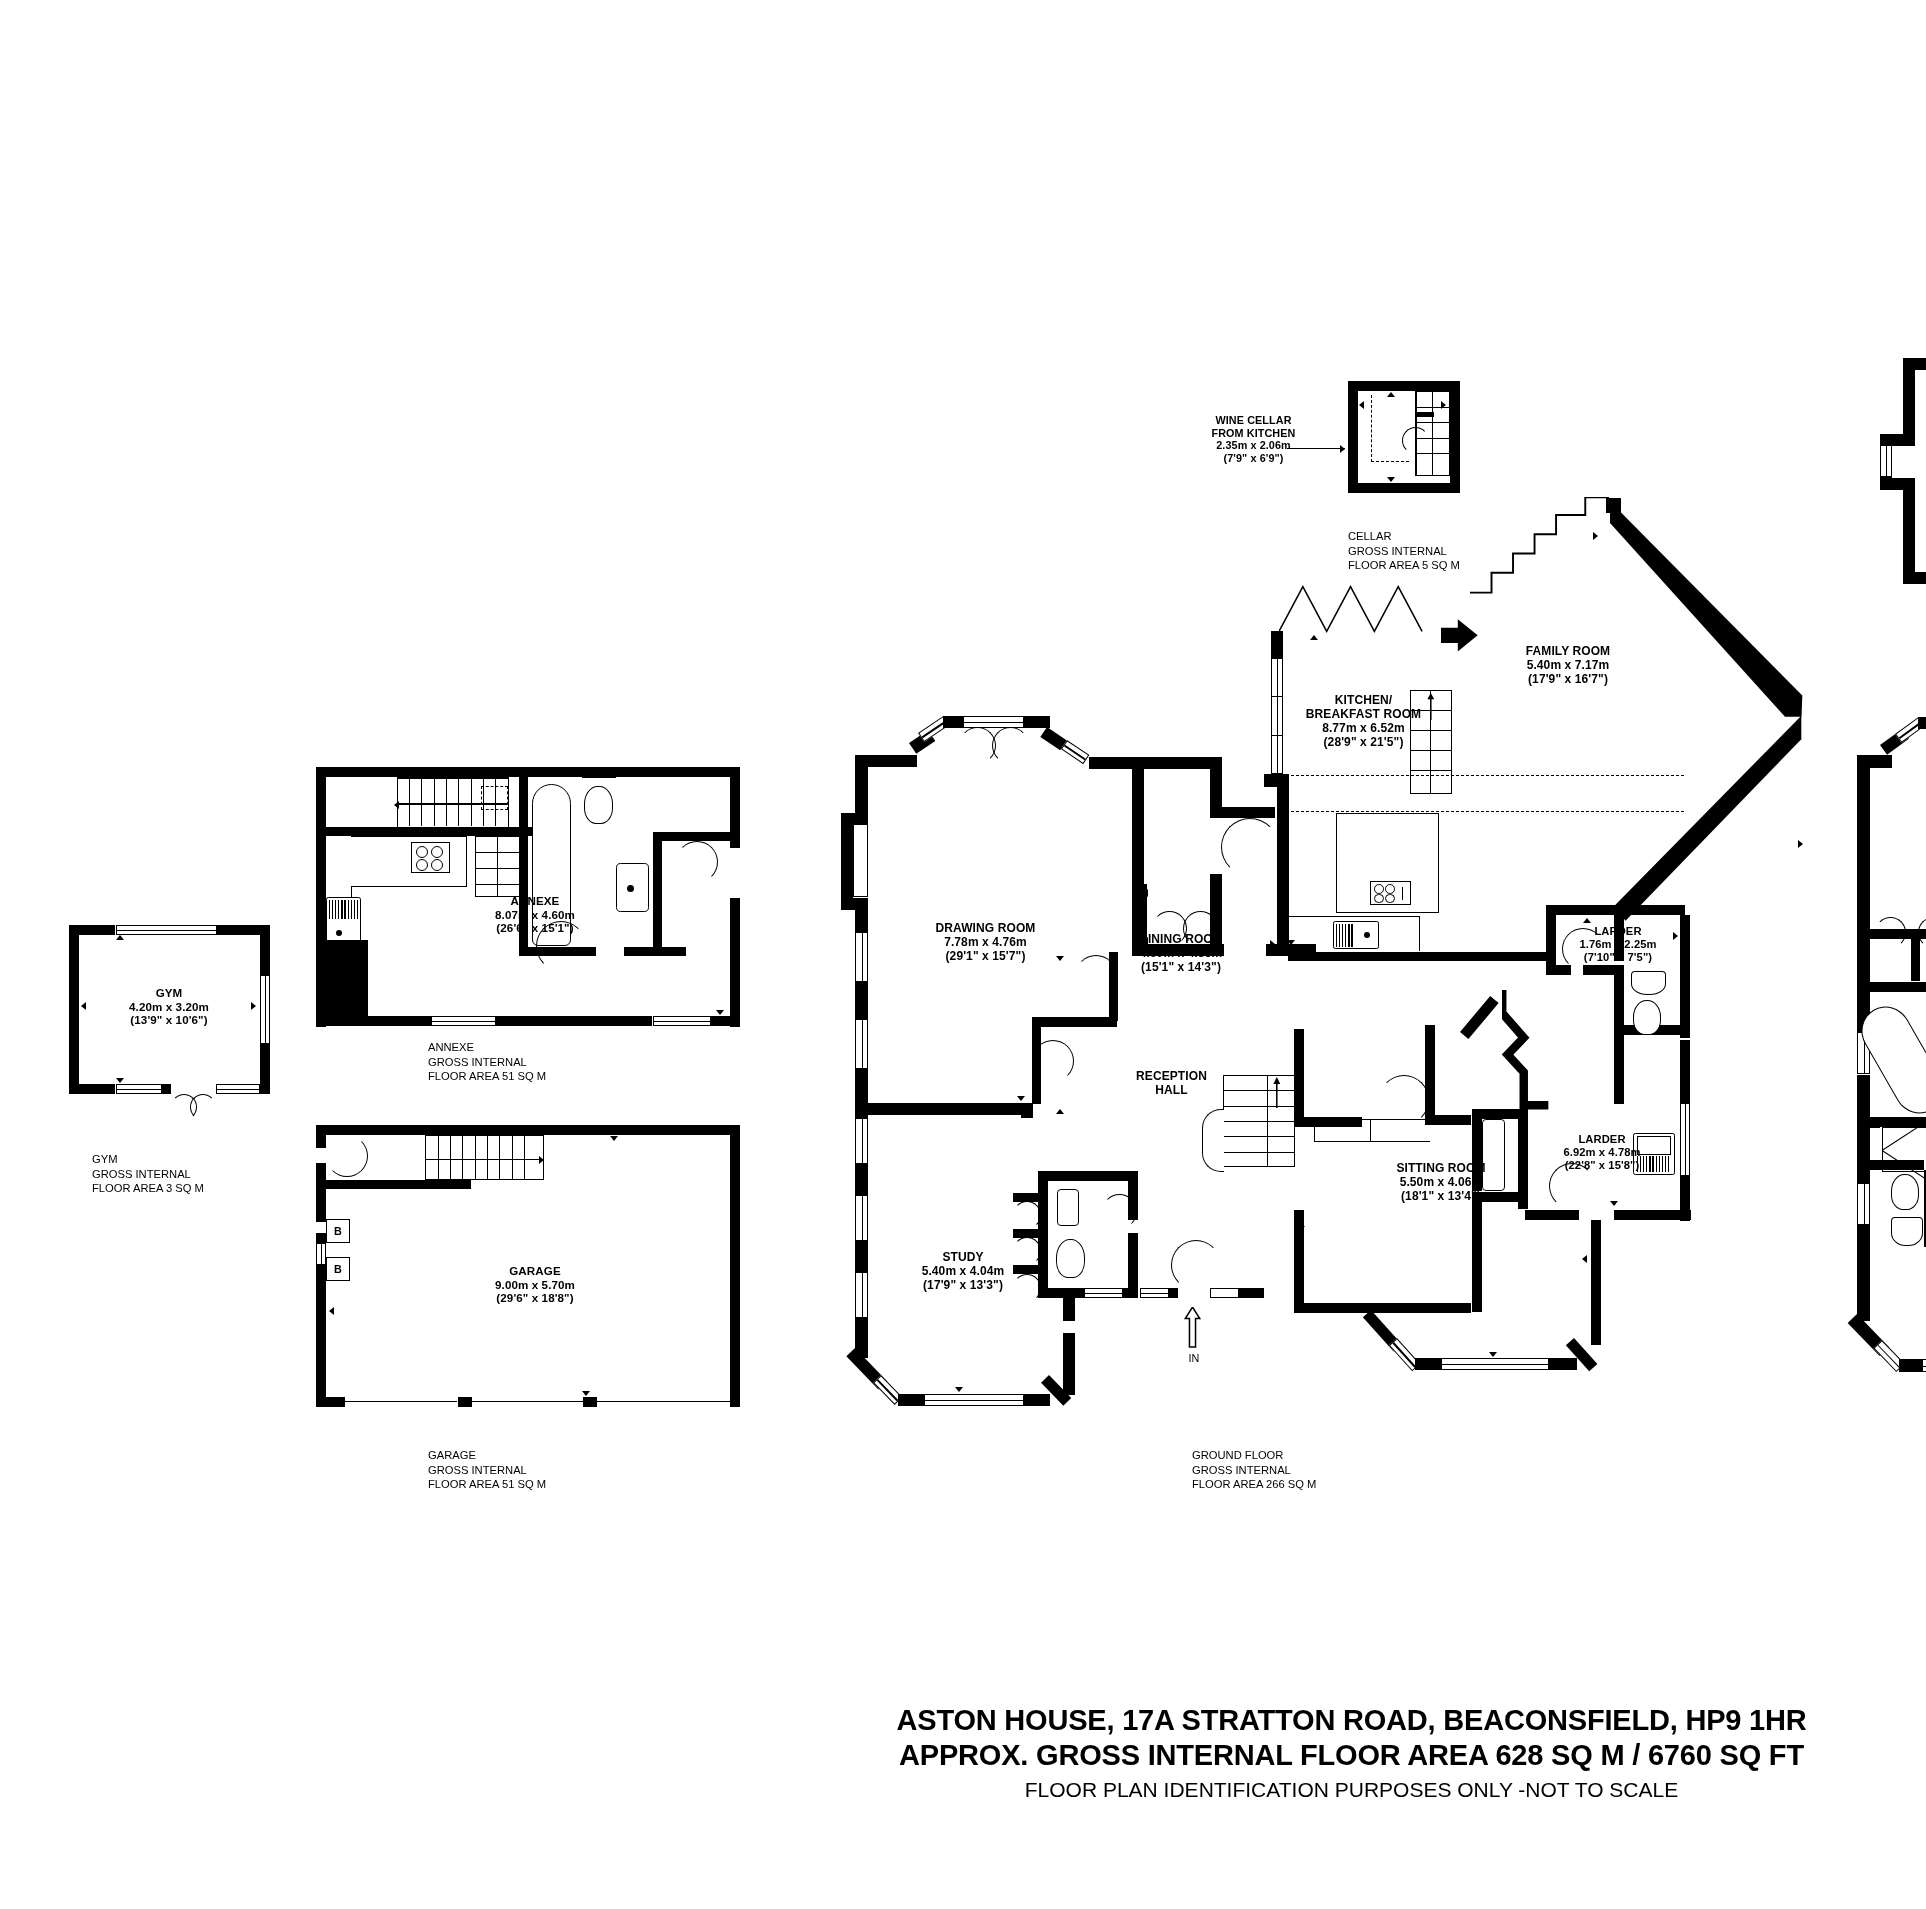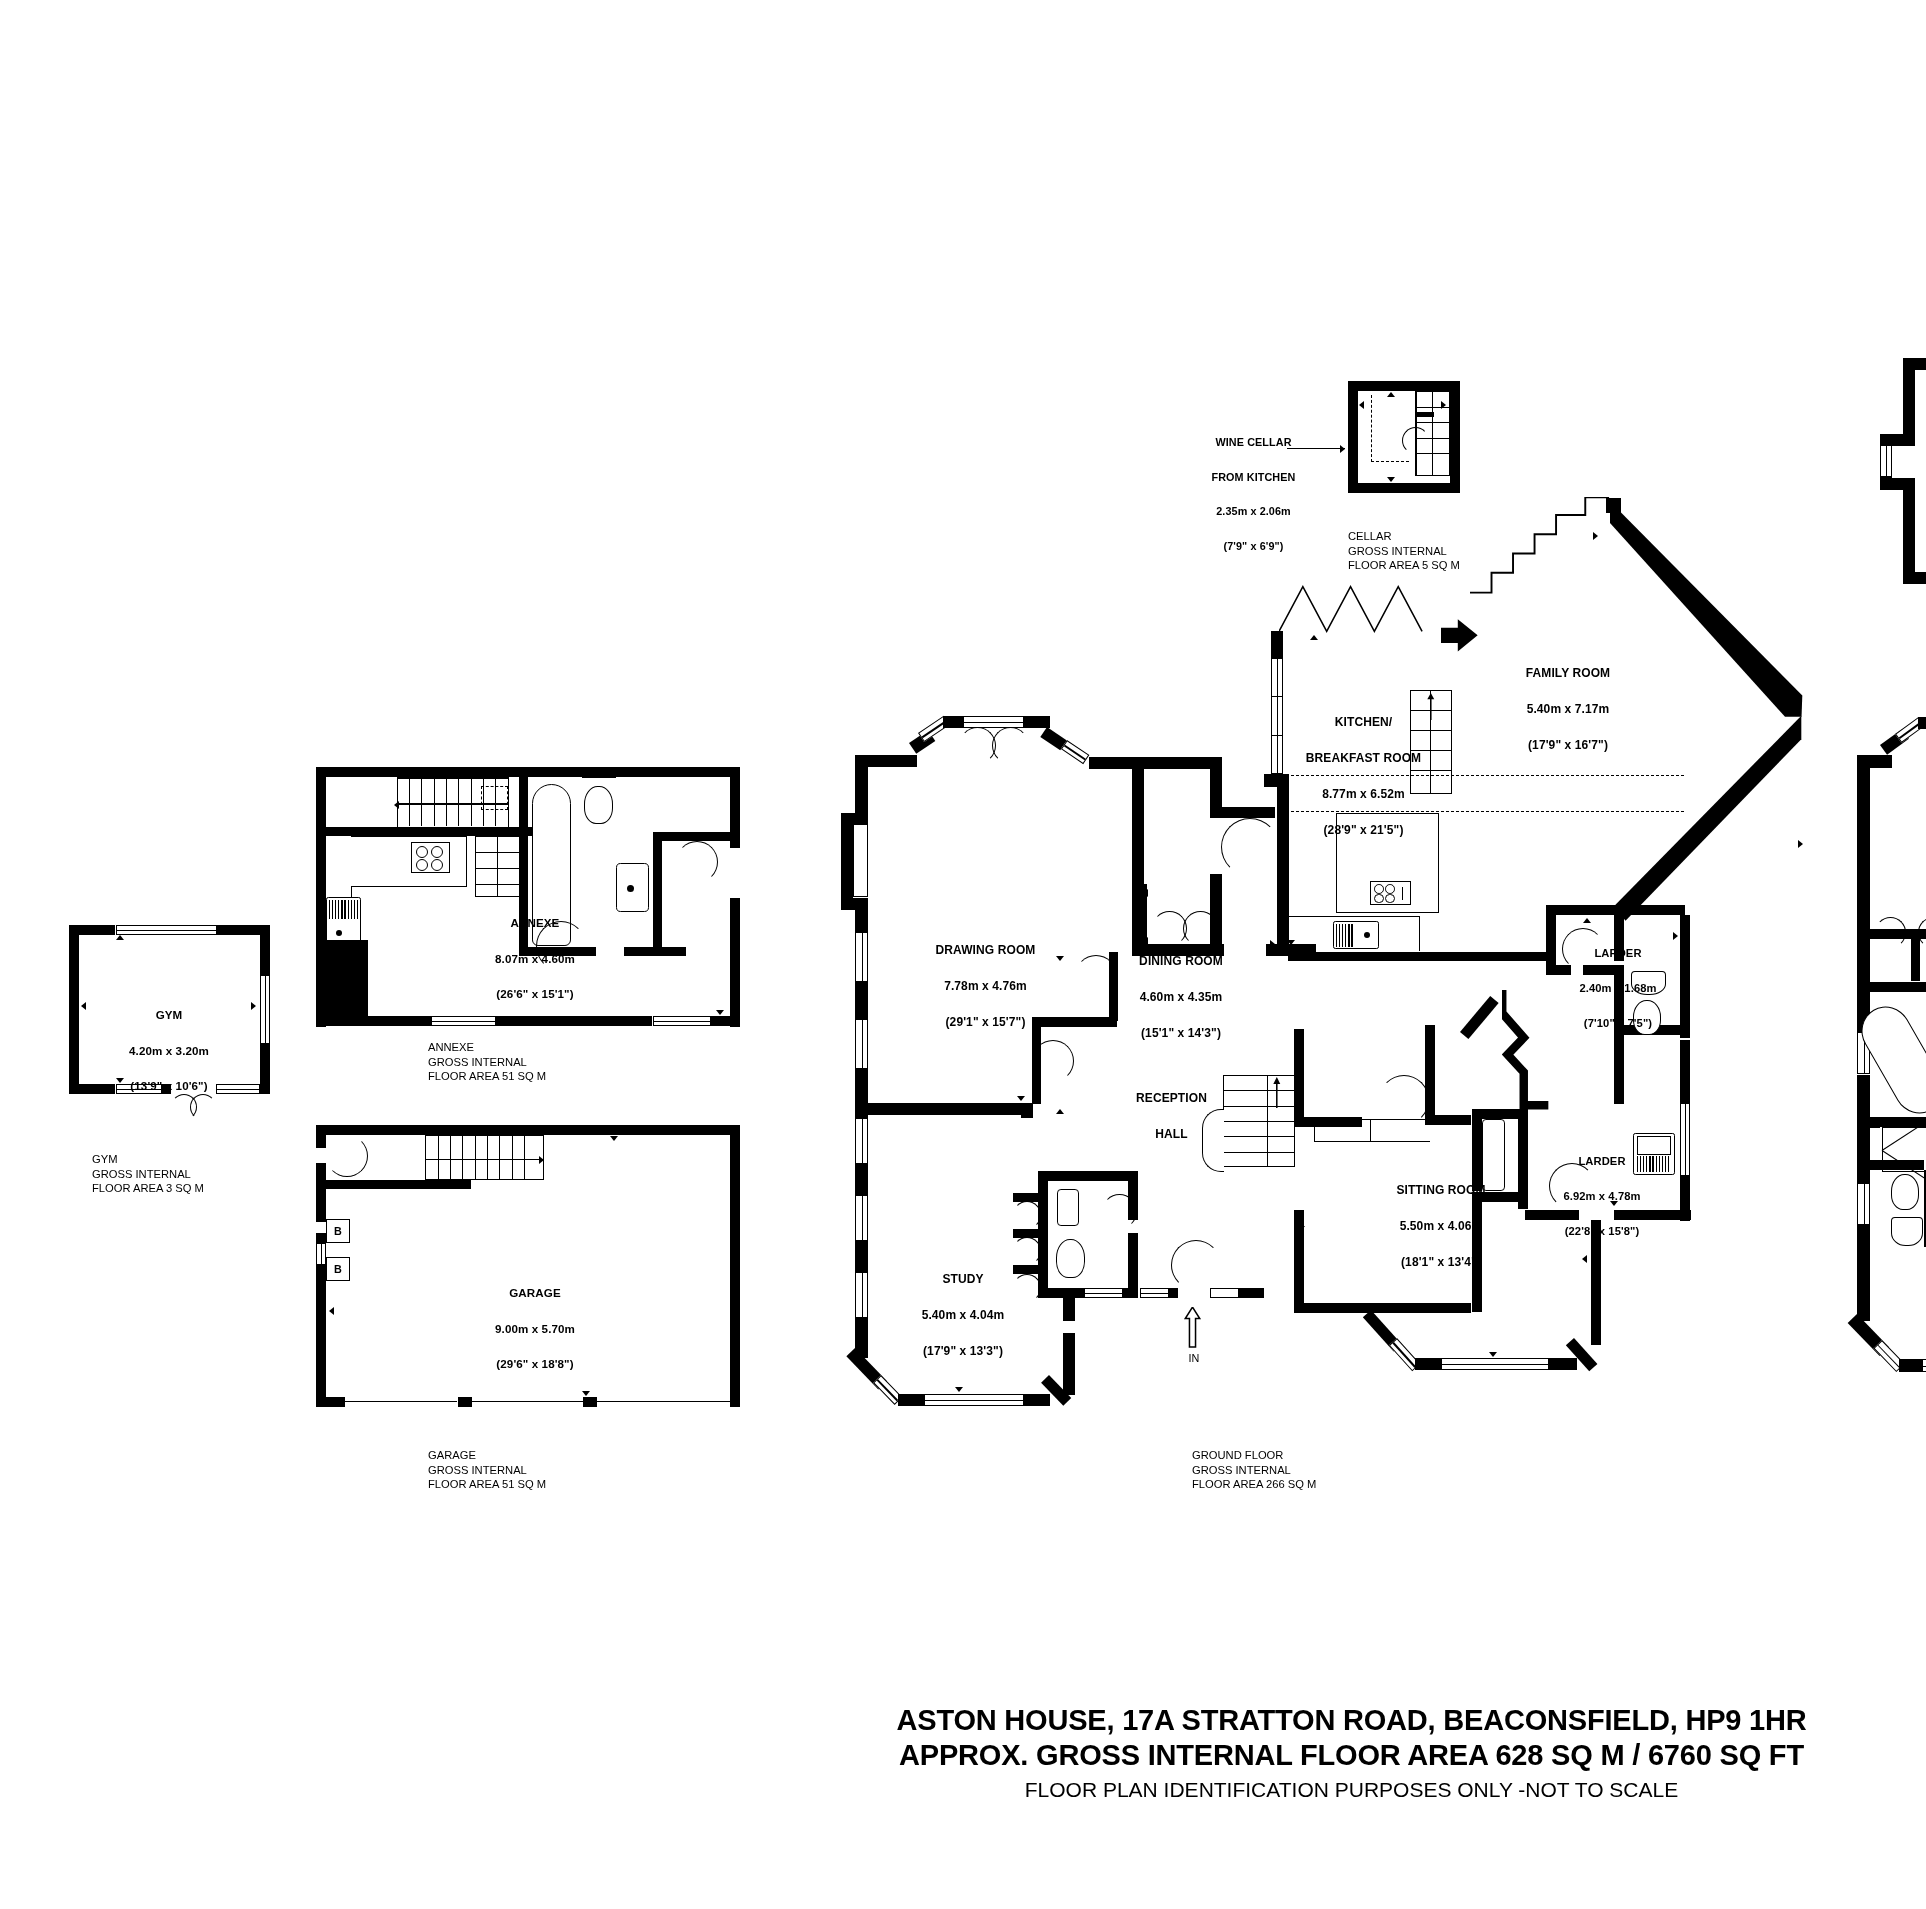--- a/index.html
+++ b/index.html
@@ -2,21 +2,21 @@
 <html style="font-size:6.2px"><head>
 <meta charset="utf-8">
 <style>
   html,body{margin:0;padding:0;background:#fff;}
   body{font-family:"Liberation Sans", sans-serif;color:#000;}
   #page{position:relative;width:2703px;height:1910px;background:#fff;overflow:hidden;}
 
   
   .lbl{position:absolute;text-align:center;font-weight:bold;line-height:1.18;
        font-family:"Liberation Sans", sans-serif;white-space:nowrap;letter-spacing:0.1px;}
-  .lbl .l{display:block;margin-top:22px;}
+  .lbl .l{display:block;}
   .blk{position:absolute;text-align:left;font-weight:normal;line-height:1.30;
        font-family:"Liberation Sans", sans-serif;white-space:nowrap;}
   .blk .l{display:block;}
 
   
   .s30{font-size:11.6px;}
   .s29{font-size:11.2px;}
   .s28{font-size:10.8px;}
   .s31{font-size:12px;}
 
@@ -592,21 +592,21 @@
     <span class="l">(29'1" x 15'7")</span>
   </div>
 
   <div class="lbl s31" style="left:1102px;top:1069px;width:139px;">
     <span class="l">RECEPTION</span>
     <span class="l">HALL</span>
   </div>
 
   <div class="lbl s29" style="left:1545px;top:925px;width:146px;">
     <span class="l">LARDER</span>
-    <span class="l">2.40m x 1.68m</span>
+    <span class="l">1.76m x 2.25m</span>
     <span class="l">(7'10" x 7'5")</span>
   </div>
 
   <div class="lbl s29" style="left:1529px;top:1133px;width:146px;">
     <span class="l">LARDER</span>
     <span class="l">6.92m x 4.78m</span>
     <span class="l">(22'8" x 15'8")</span>
   </div>
 
   <div class="lbl s31" style="left:1360px;top:1161px;width:162px;">

